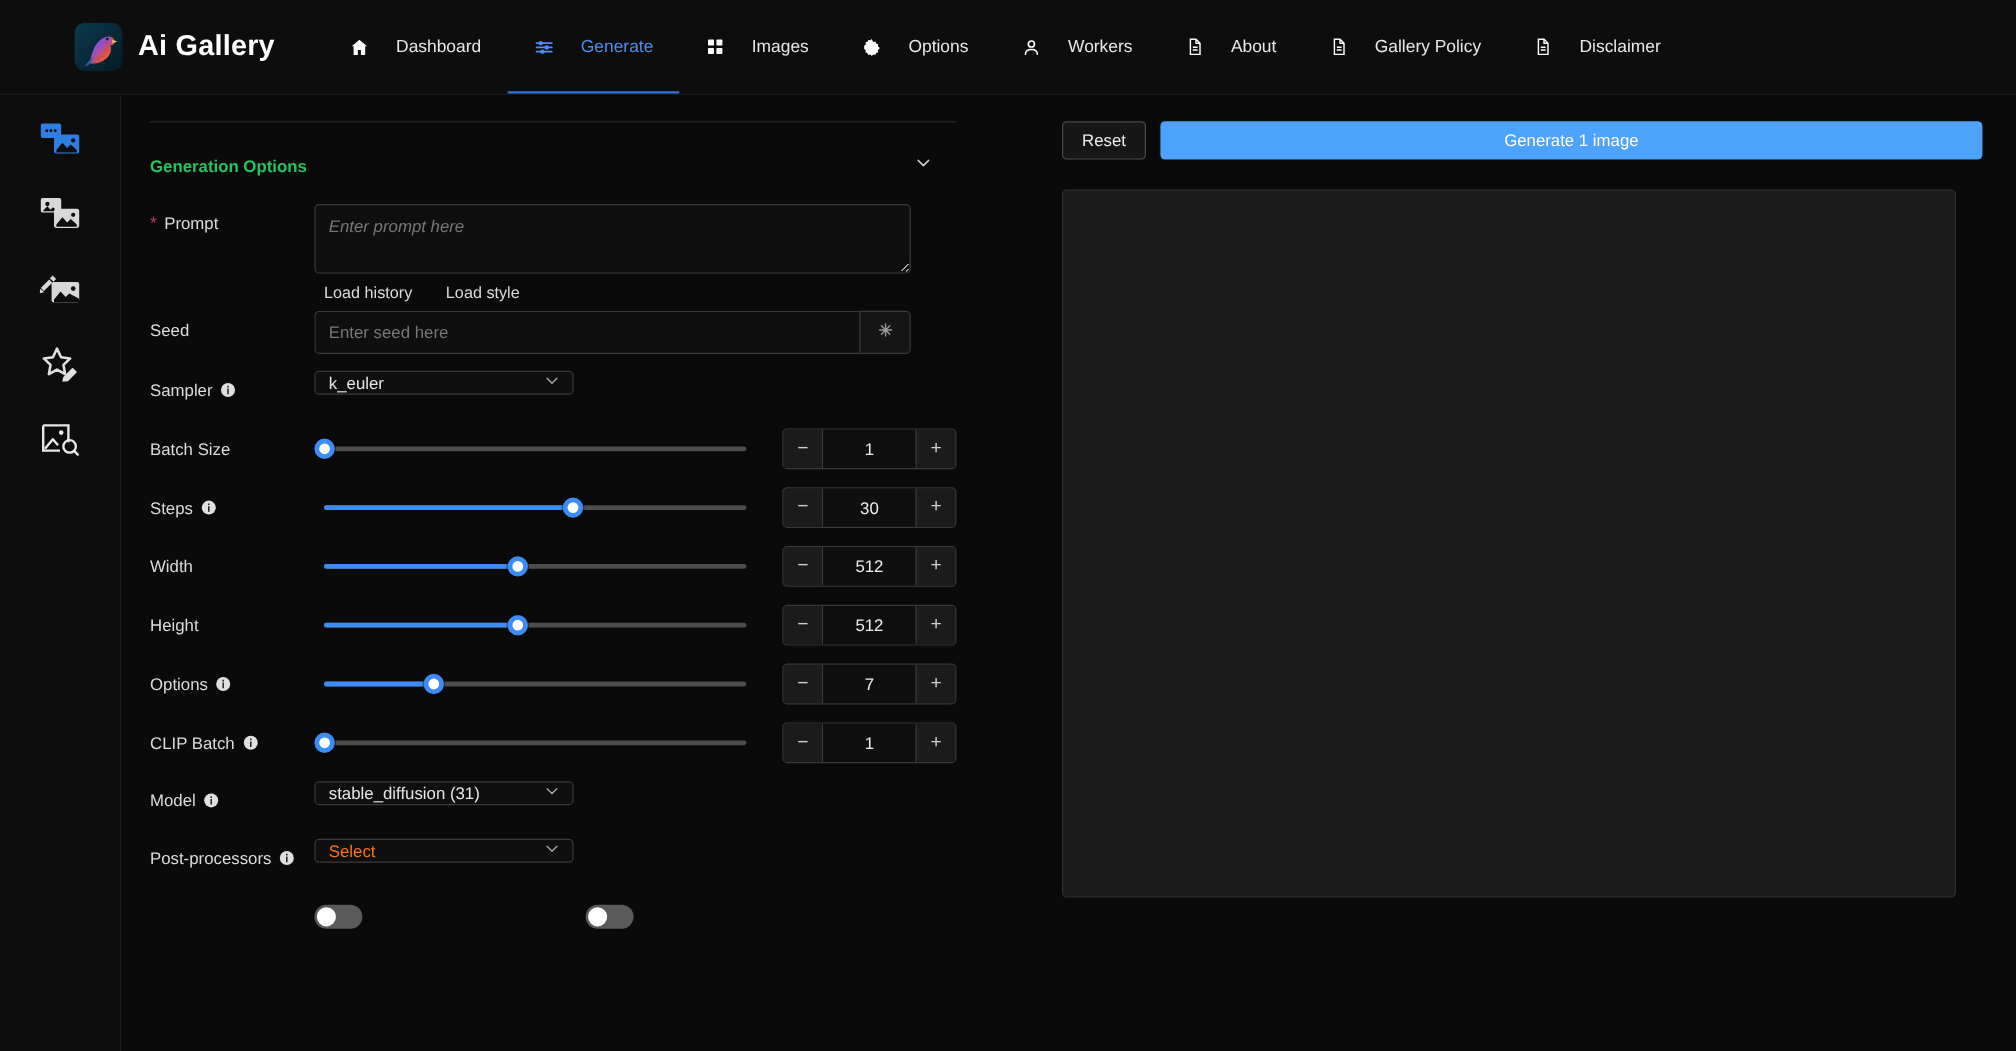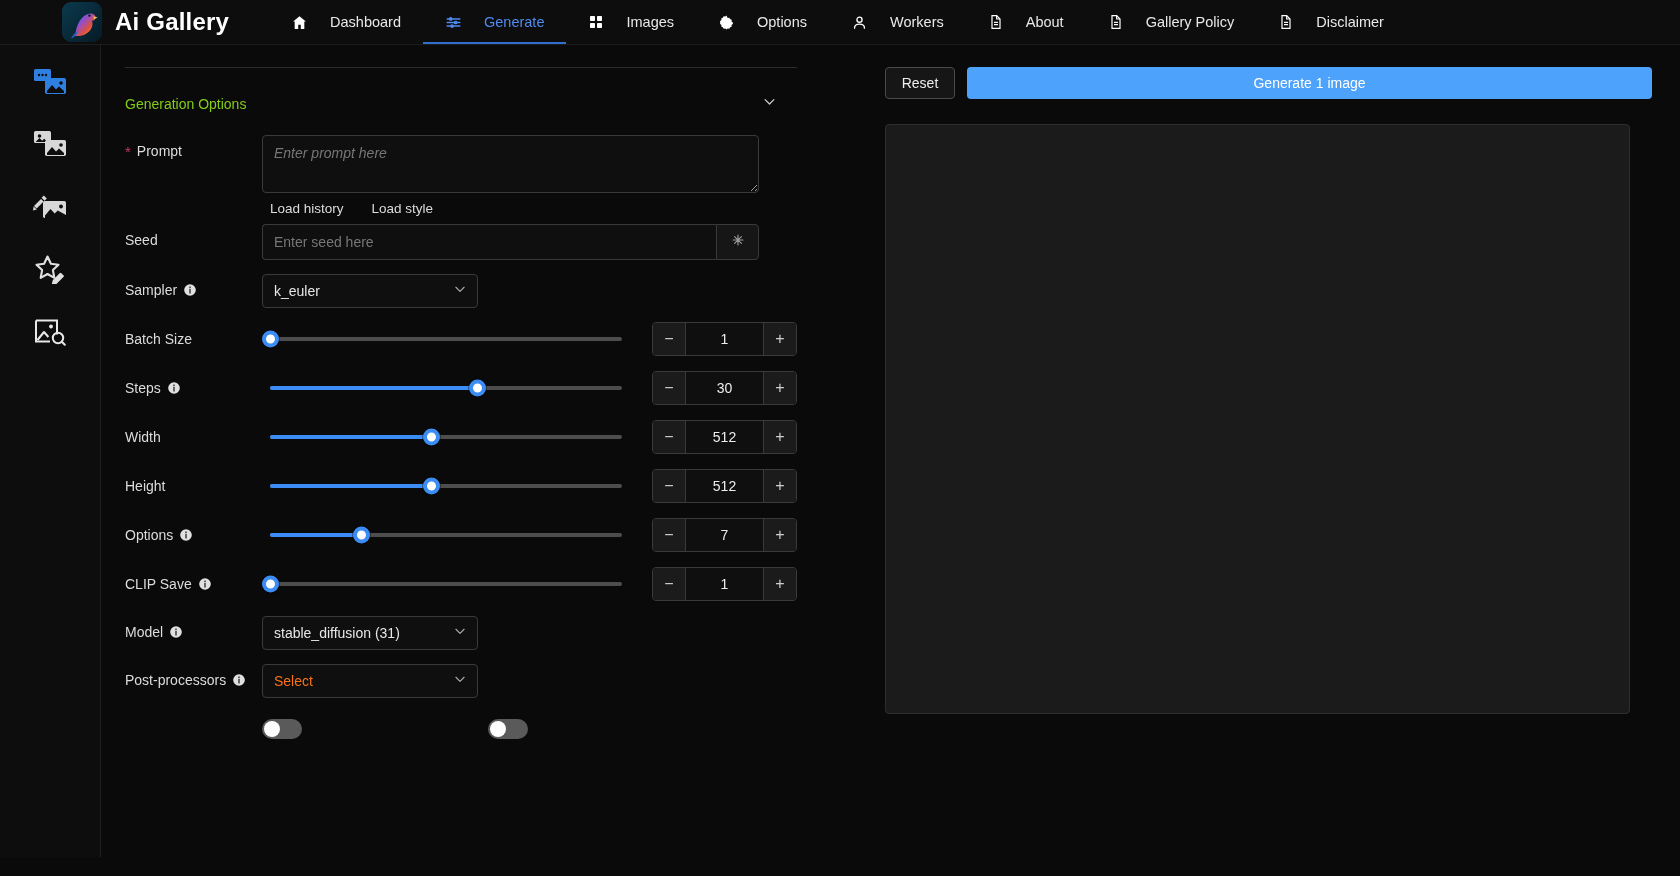--- a/index.html
+++ b/index.html
@@ -5,21 +5,21 @@
   * { box-sizing: border-box; margin: 0; padding: 0; }
   html, body {
     width: 1680px; height: 876px;
     background: #0a0a0a;
     font-family: "Liberation Sans", sans-serif;
     overflow: hidden;
   }
 
   
   .header {
-    height: 45px;
+    height: 79px;
     background: #0d0d0d;
     display: flex;
     align-items: stretch;
     border-bottom: 1px solid #1c1c1c;
     position: relative;
   }
   .brand {
     display: flex; align-items: center; gap: 13px;
     padding-left: 62px; padding-right: 40px;
   }
@@ -76,21 +76,21 @@
     padding: 22px 24px 0 24px;
     overflow: hidden;
   }
   .panel-head {
     border-top: 1px solid #2b2b2b;
     padding-top: 22px;
     display: flex; align-items: center; justify-content: space-between;
     padding-right: 16px;
     margin-bottom: 18px;
   }
-  .panel-title { font-size: 14px; font-weight: normal; color: #84cc16; }
+  .panel-title { font-size: 14px; font-weight: bold; color: #22c55e; }
   .chevron-btn { cursor: pointer; display: flex; padding: 4px; }
 
   .row {
     display: flex; align-items: flex-start;
     min-height: 34px; margin-bottom: 6px;
   }
   .row-label {
     width: 137px; flex: none;
     font-size: 14px; color: #dcdcdc;
     padding-top: 8px;
@@ -134,21 +134,21 @@
   .seed-btn {
     width: 43px;
     border: 1px solid #3a3a3a;
     border-radius: 0 4px 4px 0;
     background: #161616;
     display: flex; align-items: center; justify-content: center;
     cursor: pointer;
   }
 
   .select {
-    width: 216px; height: 34px;
+    width: 216px; height: 20px;
     background: #0f0f0f;
     border: 1px solid #3a3a3a;
     border-radius: 4px;
     display: flex; align-items: center;
     padding: 0 10px 0 11px;
     cursor: pointer;
   }
   .select-val { flex: 1; font-size: 14px; color: #e6e6e6; }
   .select-val.placeholder { color: #f97316; }
 
@@ -570,21 +570,21 @@
         </div>
         <div class="stepper">
           <div class="step-btn minus">−</div>
           <div class="step-val">7</div>
           <div class="step-btn plus">+</div>
         </div>
       </div>
 
       <div class="row slider-row" style="margin-bottom:15px">
         <div class="row-label" style="padding-top:0">
-          <span>CLIP Save</span>
+          <span>CLIP Batch</span>
           <span class="info-icon">
             <svg width="14" height="14" viewBox="0 0 24 24">
                 <circle cx="12" cy="12" r="10" fill="#e0e0e0"></circle>
                 <path d="M11 10h2v8h-2zM11 6h2v2.4h-2z" fill="#101010"></path>
               </svg>
           </span>
         </div>
         <div class="slider-wrap">
           <div class="track">
               <div class="track-fill" style="width:0%"></div>

